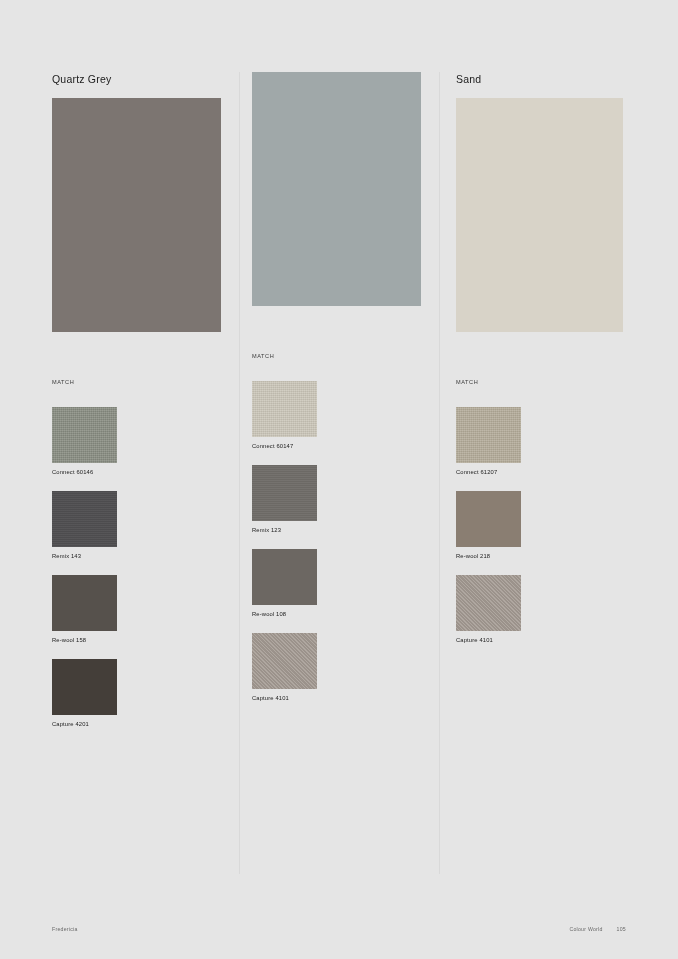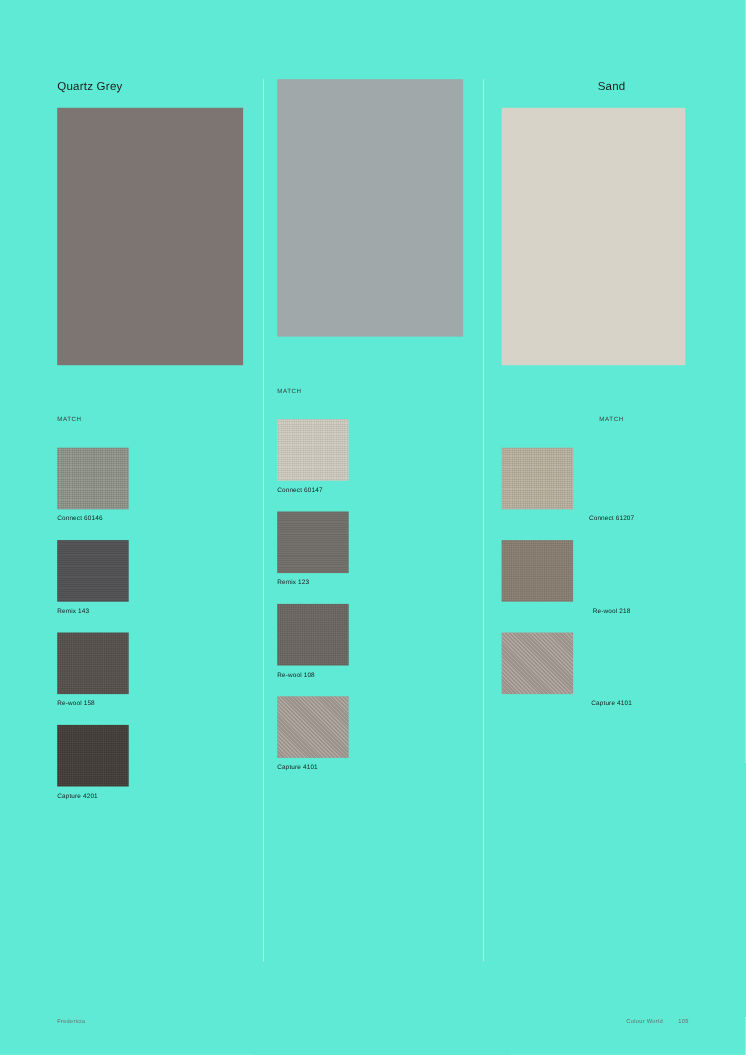--- a/index.html
+++ b/index.html
@@ -12,21 +12,21 @@
     height: 959px;
     position: relative;
     font-family: "Liberation Sans", sans-serif;
     color: #1a1a1a;
     overflow: hidden;
   }
 
   .page {
     position: absolute;
     inset: 0;
-    background: #5eead4;
+    background: #e5e5e5;
     padding-left: 32px;
   }
 
   
   .rule {
     position: absolute;
     top: 72px;
     width: 1px;
     background: #d9d9d9;
   }
@@ -41,21 +41,21 @@
     width: 678px;
     height: 900px;
   }
   .col {
     position: absolute;
     top: 72px;
     width: 200px;
   }
   .col.c0 { left: 52px; }
   .col.c1 { left: 252px; }
-  .col.c2 { left: 456px; text-align: center; }
+  .col.c2 { left: 456px; }
 
   .col-title {
     font-size: 10.5px;
     line-height: 14px;
     letter-spacing: 0.2px;
     color: #1c1c1c;
     margin: 0 0 12px 0;
     font-weight: 400;
     white-space: nowrap;
   }

